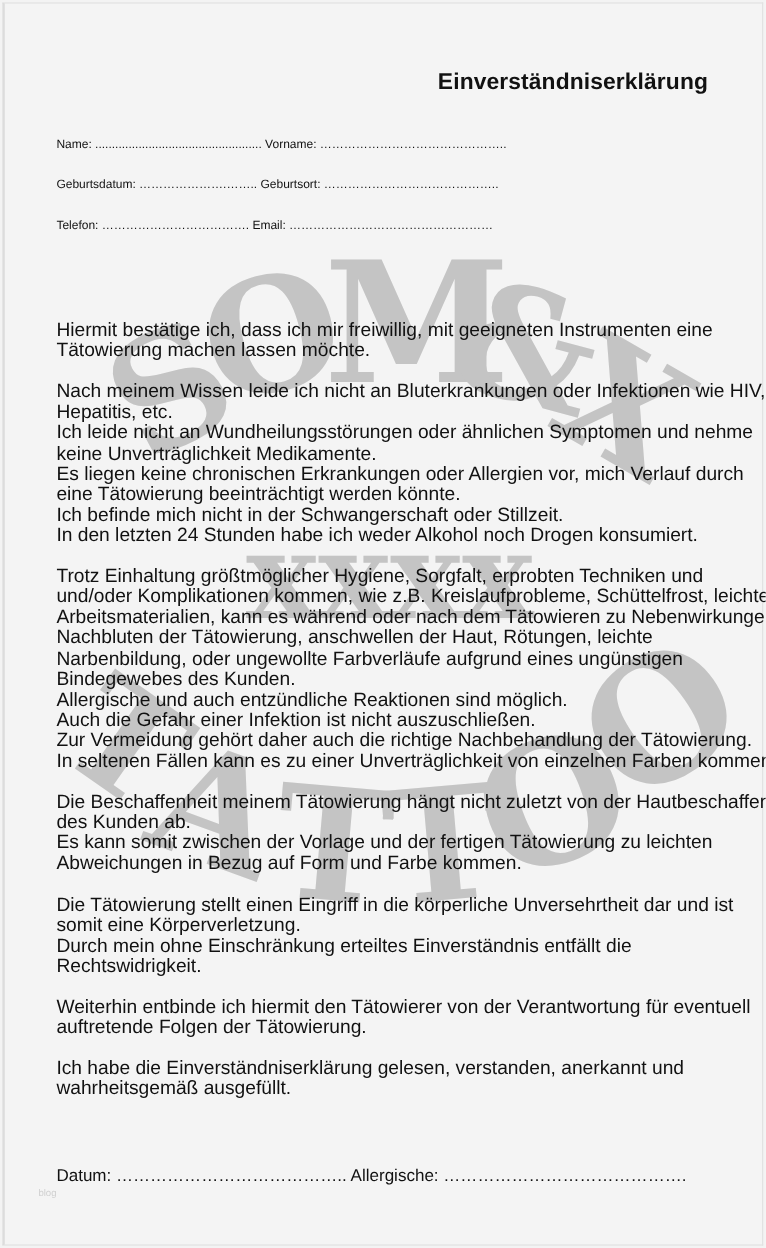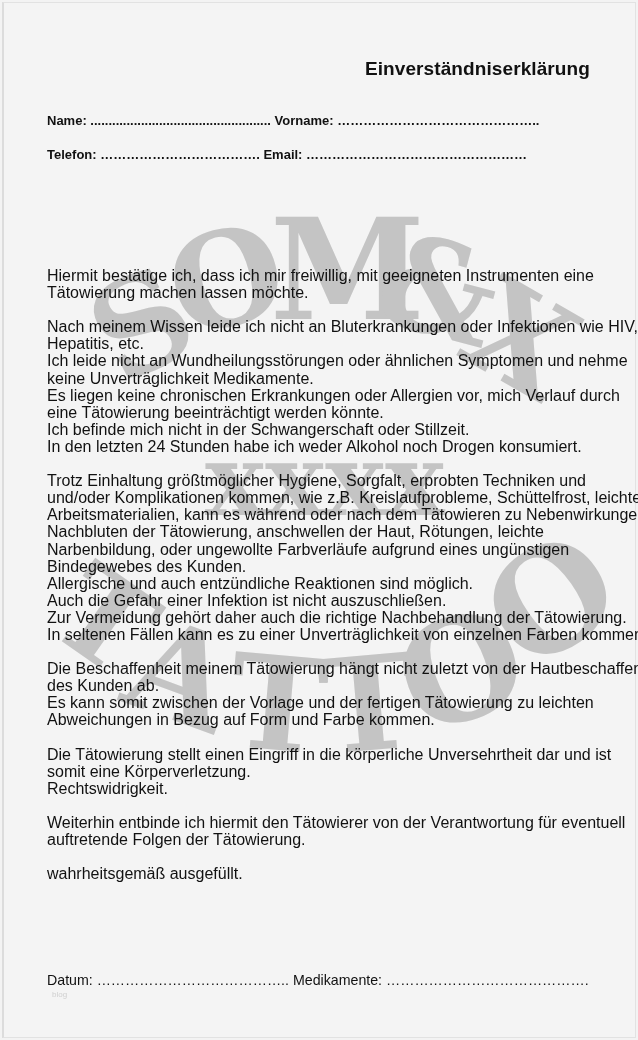--- a/index.html
+++ b/index.html
@@ -25,34 +25,34 @@
   .wm {
     position: absolute; font-family: "DejaVu Serif", serif; font-weight: bold;
     color: #c4c4c4; line-height: 1;
   }
   .title {
     position: absolute; top: 44px; left: 0; width: 590px; text-align: right;
     font-size: 19px; font-weight: bold; letter-spacing: 0.1px; z-index: 1; margin-top: 14px;
   }
   .fields { position: absolute; left: 47px; top: 112px; width: 560px; z-index: 1; }
   .field-row {
-    font-size: 13px; height: 34px; line-height: 18px; white-space: nowrap; overflow: hidden; font-weight: bold;
+    font-size: 10px; height: 34px; line-height: 18px; white-space: nowrap; overflow: hidden;
   }
   .body-text {
     position: absolute; left: 47px; top: 267px; width: 570px; z-index: 1;
     font-size: 16px; line-height: 17.1px;
   }
   .para { margin: 0 0 17.1px 0; }
   .line { display: block; white-space: nowrap; }
   .signature {
     position: absolute; left: 47px; top: 972px; width: 570px; z-index: 1;
     font-size: 14.2px; white-space: nowrap;
   }
   .tiny-mark {
-    position: absolute; left: 52px; top: 990px; font-size: 8px; color: #d0d0d0; z-index: 1;
+    position: absolute; left: 32px; top: 990px; font-size: 8px; color: #d0d0d0; z-index: 1;
   }
 </style>
 </head>
 <body>
 
 <div class="page"></div>
 
 <div class="watermark">
   <span class="wm" style="left:95px;top:260px;font-size:130px;transform:rotate(-28deg);">S</span>
   <span class="wm" style="left:170px;top:215px;font-size:130px;transform:rotate(-15deg);">O</span>
@@ -69,20 +69,23 @@
   <span class="wm" style="left:320px;top:640px;font-size:130px;transform:rotate(-5deg);">T</span>
   <span class="wm" style="left:400px;top:600px;font-size:140px;transform:rotate(-20deg);">O</span>
   <span class="wm" style="left:490px;top:530px;font-size:140px;transform:rotate(-35deg);">O</span>
 </div>
 
 <div class="title">Einverständniserklärung</div>
 
 <div class="fields">
   <div class="field-row">
     <span>Name:</span><span> ..................................................</span><span> Vorname:</span><span> ………………………………………..</span>
+  </div>
+  <div class="field-row">
+    <span>Geburtsdatum:</span><span> ………………….……..</span><span> Geburtsort:</span><span> ……………………………………..</span>
   </div>
   <div class="field-row">
     <span>Telefon:</span><span> ……………………………….</span><span> Email:</span><span> ……………………………………………</span>
   </div>
 </div>
 
 <div class="body-text">
   <div class="para">
     <span class="line">Hiermit bestätige ich, dass ich mir freiwillig, mit geeigneten Instrumenten eine</span>
     <span class="line">Tätowierung machen lassen möchte.</span>
@@ -111,28 +114,30 @@
   </div>
   <div class="para">
     <span class="line">Die Beschaffenheit meinem Tätowierung hängt nicht zuletzt von der Hautbeschaffenheit</span>
     <span class="line">des Kunden ab.</span>
     <span class="line">Es kann somit zwischen der Vorlage und der fertigen Tätowierung zu leichten</span>
     <span class="line">Abweichungen in Bezug auf Form und Farbe kommen.</span>
   </div>
   <div class="para">
     <span class="line">Die Tätowierung stellt einen Eingriff in die körperliche Unversehrtheit dar und ist</span>
     <span class="line">somit eine Körperverletzung.</span>
+    <span class="line">Durch mein ohne Einschränkung erteiltes Einverständnis entfällt die</span>
     <span class="line">Rechtswidrigkeit.</span>
   </div>
   <div class="para">
     <span class="line">Weiterhin entbinde ich hiermit den Tätowierer von der Verantwortung für eventuell</span>
     <span class="line">auftretende Folgen der Tätowierung.</span>
   </div>
   <div class="para">
+    <span class="line">Ich habe die Einverständniserklärung gelesen, verstanden, anerkannt und</span>
     <span class="line">wahrheitsgemäß ausgefüllt.</span>
   </div>
 </div>
 
 <div class="signature">
-  <span>Datum:</span><span> …………………………………..</span><span> Medikamente:</span><span> …………………………………….</span>
+  <span>Datum:</span><span> …………………………………..</span><span> Allergische:</span><span> …………………………………….</span>
 </div>
 
 <div class="tiny-mark">blog</div>
 
 </body></html>

